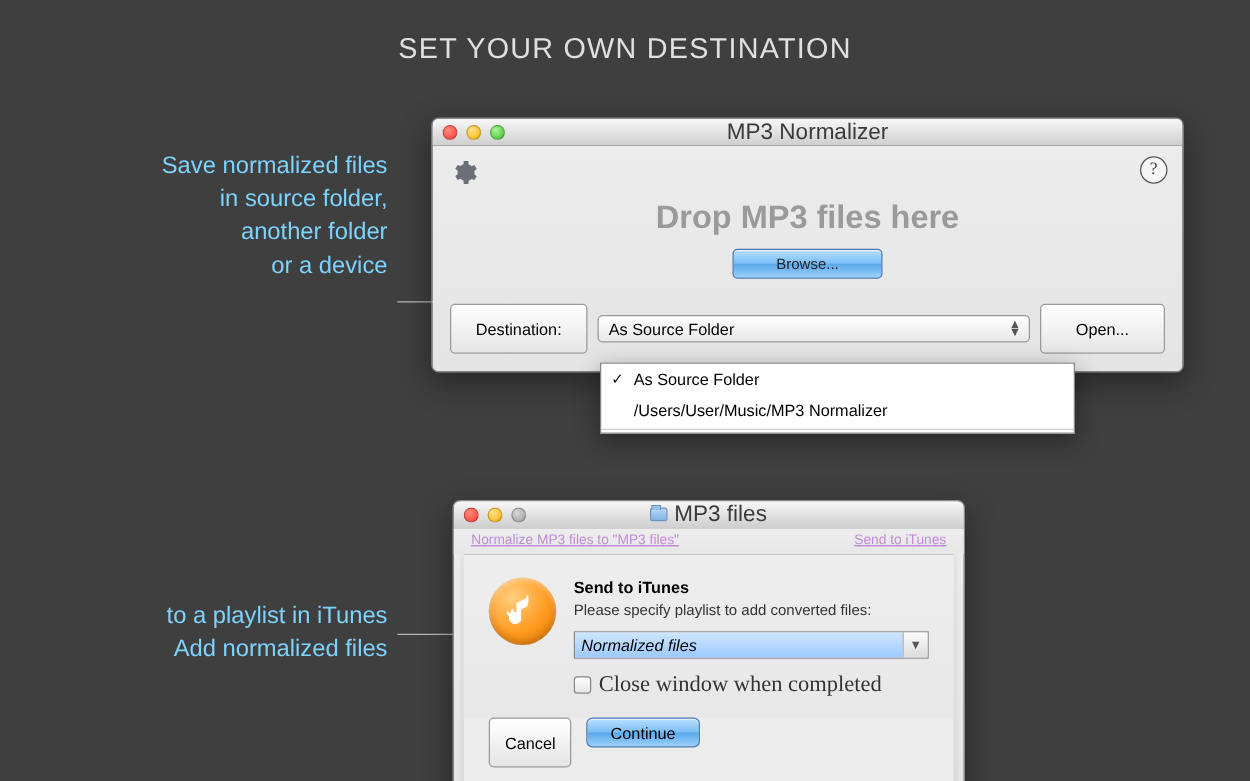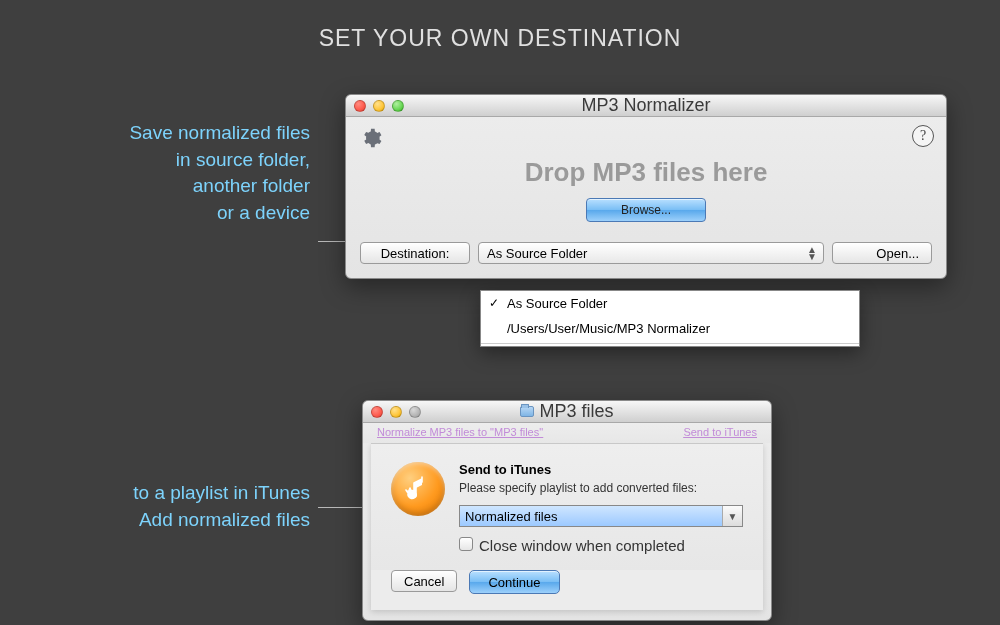--- a/index.html
+++ b/index.html
@@ -80,21 +80,21 @@
     text-align:center; color:#9a9a9a; font-size:26px; font-weight:bold; margin-top:4px;
   }
   .browse-btn {
     display:block; margin:10px auto 0; width:120px; height:24px;
     background:linear-gradient(#b9e0ff,#7bbff5 48%,#5aa9ec 52%,#9cd0fb);
     border:1px solid #4b79b5; border-radius:4px; font-size:12px; color:#222;
     box-shadow:inset 0 1px 0 rgba(255,255,255,.6);
   }
   .bottom-row { display:flex; gap:8px; margin-top:20px; align-items:center; }
   .mac-btn {
-    height:22px; background:linear-gradient(#ffffff,#e5e5e5);
+    height:40px; background:linear-gradient(#ffffff,#e5e5e5);
     border:1px solid #9a9a9a; border-radius:4px; font-size:13px; padding:0 12px;
     box-shadow:inset 0 1px 0 #fff;
   }
   .select {
     flex:1; height:22px; background:linear-gradient(#ffffff,#e8e8e8);
     border:1px solid #9a9a9a; border-radius:4px; font-size:13px;
     display:flex; align-items:center; padding:0 8px; position:relative;
   }
   .select .carets{
     position:absolute; right:6px; top:3px; width:10px; font-size:10px; line-height:7px; color:#555; text-align:center;
@@ -115,31 +115,31 @@
     width:54px; height:54px; border-radius:50%; background:radial-gradient(circle at 35% 30%,#ffcf7f,#ff9a1f 55%,#e07500);
     display:flex; align-items:center; justify-content:center; flex-shrink:0;
     box-shadow:inset 0 -3px 6px rgba(0,0,0,.2), inset 0 2px 4px rgba(255,255,255,.5);
   }
   .app-icon svg{ width:32px; height:32px; }
   .sheet-content{ flex:1; }
   .sheet-title{ font-weight:bold; font-size:13px; margin-bottom:4px;}
   .sheet-sub{ font-size:12px; color:#333; margin-bottom:10px;}
   .combo{
     width:100%; height:22px; border:1px solid #888; background:#fff;
-    display:flex; align-items:center; font-size:13px; position:relative;
+    display:flex; align-items:center; font-size:13px; position:relative;font-style:italic;
   }
   .combo-text{
     flex:1; padding:0 5px; background:linear-gradient(180deg,#cfe6ff 0%,#9cc9ff 100%);
     height:100%; display:flex; align-items:center; color:#000;
   }
   .combo-arrow{
     width:20px; height:100%; border-left:1px solid #aaa;
     background:linear-gradient(#fbfbfb,#dcdcdc); display:flex; align-items:center; justify-content:center; font-size:10px; color:#555;
   }
-  .chk-row{ display:flex; align-items:flex-start; gap:6px; margin-top:10px; font-size:15px; color:#333;}
+  .chk-row{ display:flex; align-items:center; gap:6px; margin-top:10px; font-size:18px; color:#333;font-family:Liberation Serif, serif;}
   .chk{ width:14px; height:14px; border:1px solid #888; border-radius:3px; background:linear-gradient(#fff,#e6e6e6);}
   .sheet-buttons{ display:flex; justify-content:flex-start; gap:12px; padding:0 20px 16px;}
   .primary-btn{
     height:24px; padding:0 18px; border-radius:5px;
     background:linear-gradient(#b9e0ff,#7bbff5 48%,#5aa9ec 52%,#9cd0fb);
     border:1px solid #4b79b5; font-size:13px; box-shadow:inset 0 1px 0 rgba(255,255,255,.6);
   }
   .ghost-line{
     position:absolute; color:#c28bd8; font-size:11px; text-decoration:underline;
   }
@@ -178,21 +178,21 @@
     </span>
     <div class="help-icon">?</div>
     <div class="drop-text">Drop MP3 files here</div>
     <button class="browse-btn">Browse...</button>
     <div class="bottom-row">
       <button class="mac-btn" style="width:110px;">Destination:</button>
       <div class="select">
         <span>As Source Folder</span>
         <span class="carets">▲<br>▼</span>
       </div>
-      <button class="mac-btn" style="width:100px;text-align:right;">Open...</button>
+      <button class="mac-btn" style="width:100px;">Open...</button>
     </div>
   </div>
 </div>
 
 <div class="dropdown" style="left:480px; top:290px; width:380px;">
   <div class="dd-item">
     <span class="dd-check">✓</span>
     <span>As Source Folder</span>
   </div>
   <div class="dd-item">

